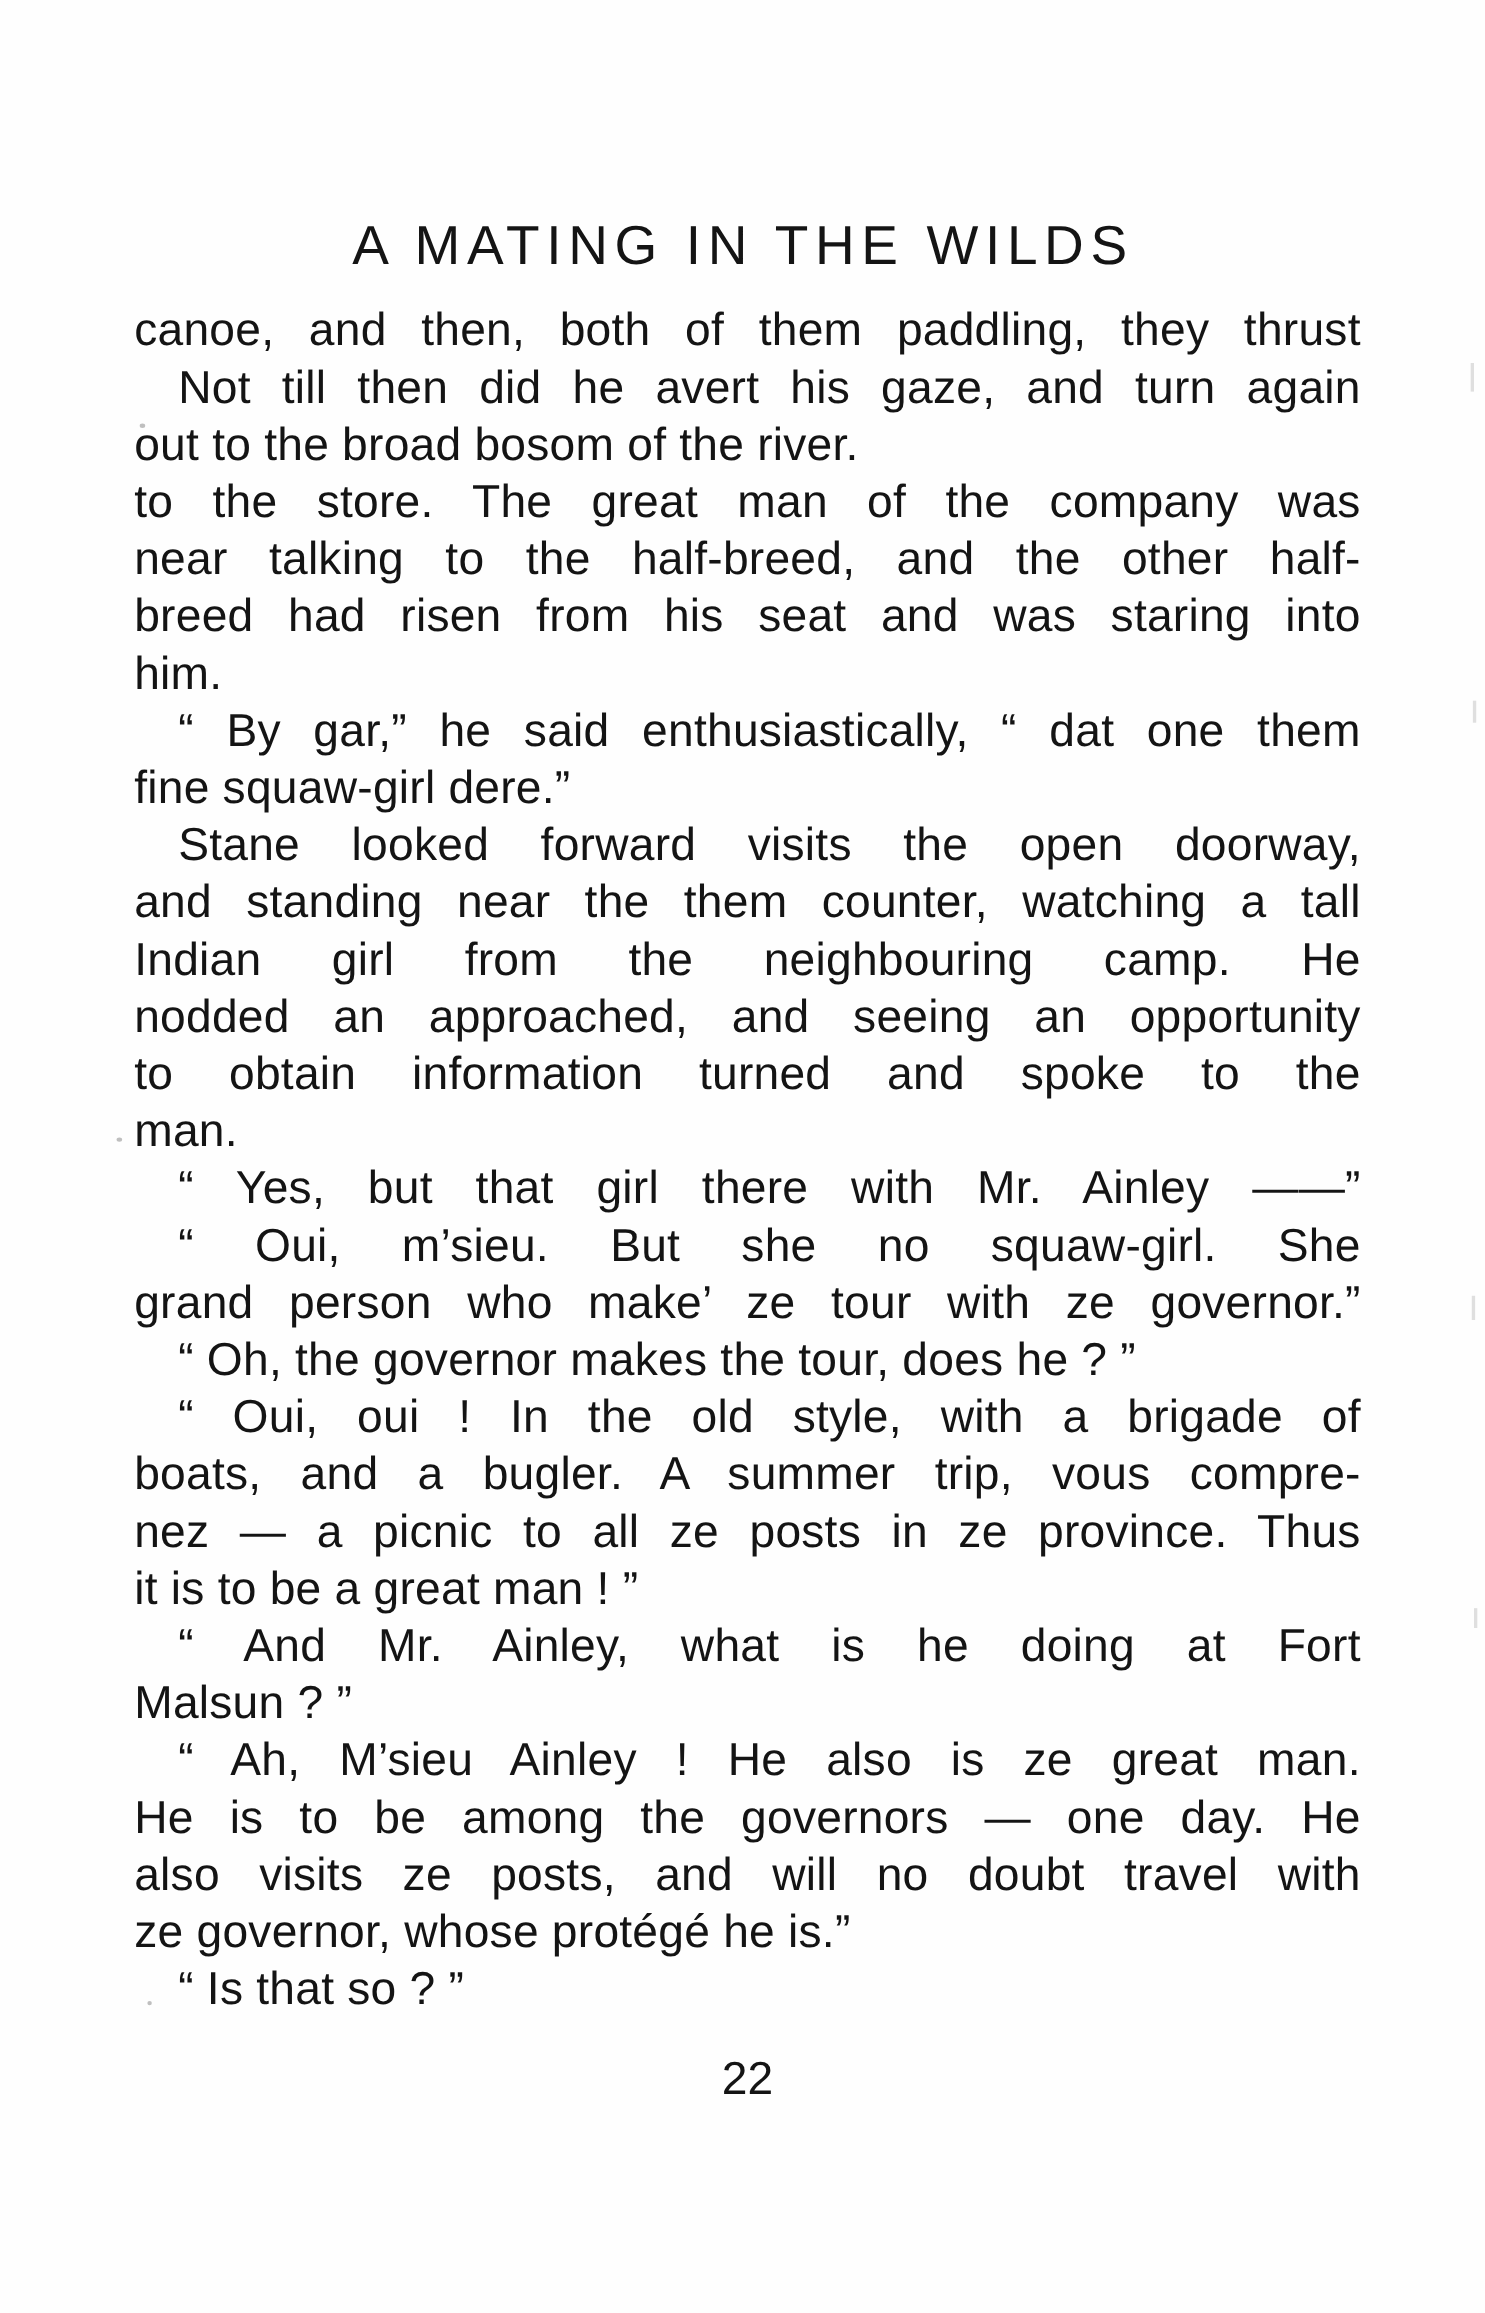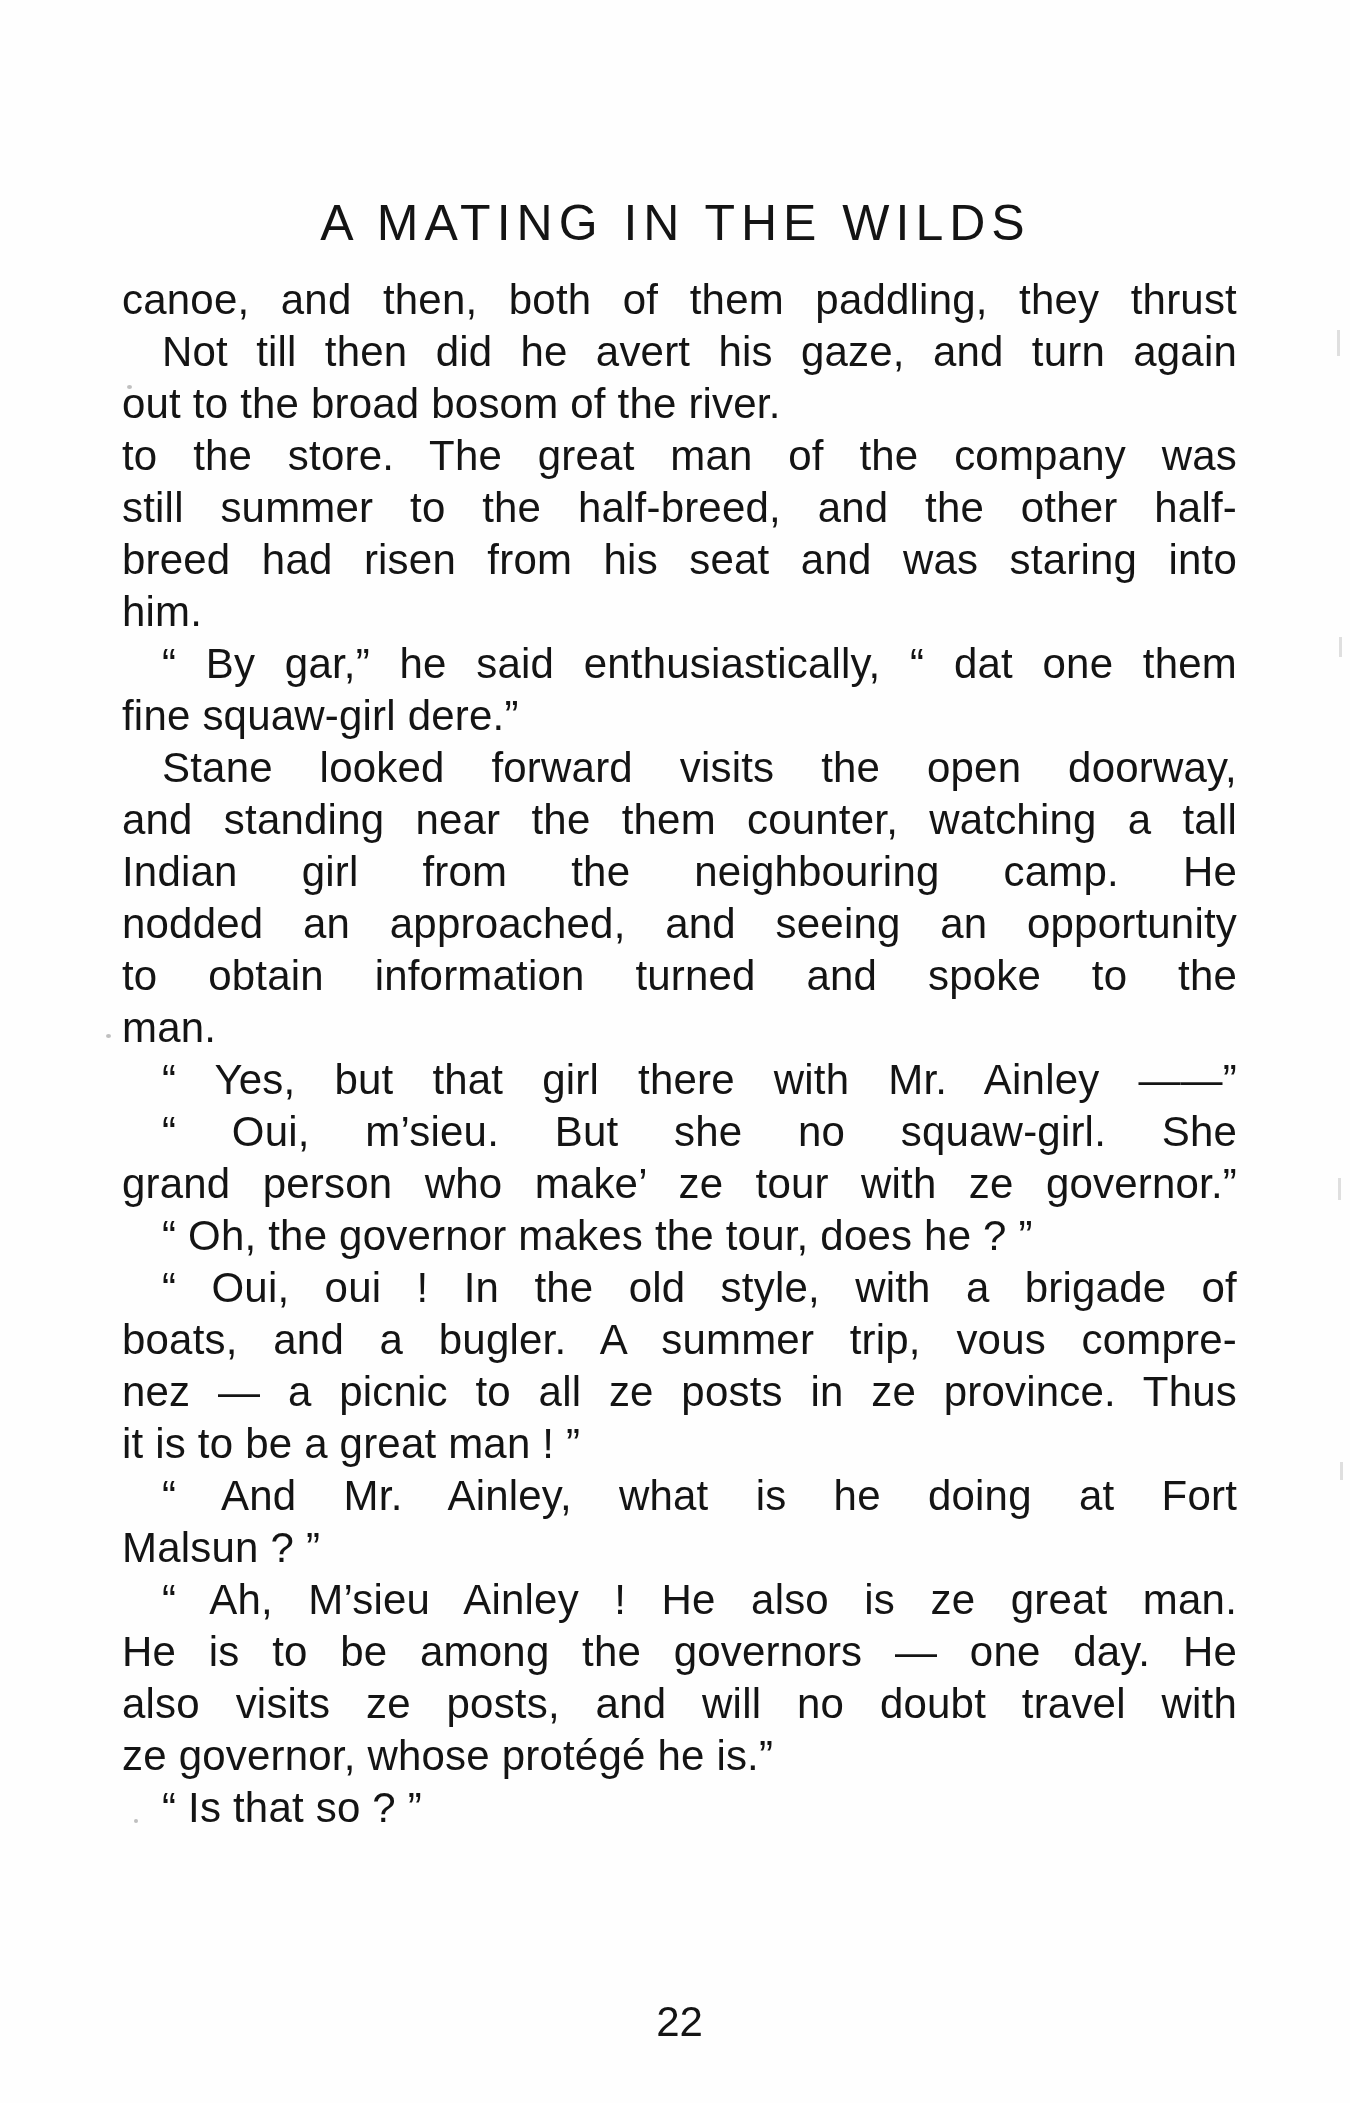--- a/index.html
+++ b/index.html
@@ -44,21 +44,21 @@
   }
   .line.last {
     text-align: left;
     text-align-last: auto;
   }
   .line.indent {
     text-indent: 40px;
   }
   .page-number {
     position: absolute;
-    top: 1996px;
+    top: 1864px;
     left: 122px;
     width: 1115px;
     text-align: center;
     font-size: 42px;
     line-height: 52px;
   }
   
   .speck {
     position: absolute;
     background: #8a8a8a;
@@ -74,21 +74,21 @@
 </head>
 <body>
 
 <div class="page">
   <h1 class="heading">A MATING IN THE WILDS</h1>
   <div class="body">
       <div class="line">canoe, and then, both of them paddling, they thrust</div>
       <div class="line indent">Not till then did he avert his gaze, and turn again</div>
       <div class="line last">out to the broad bosom of the river.</div>
       <div class="line">to the store. The great man of the company was</div>
-      <div class="line">still summer to the half-breed, and the other half-</div>
+      <div class="line">near talking to the half-breed, and the other half-</div>
       <div class="line">breed had risen from his seat and was staring into</div>
       <div class="line last">him.</div>
       <div class="line indent">“ By gar,” he said enthusiastically, “ dat one them</div>
       <div class="line last">fine squaw-girl dere.”</div>
       <div class="line indent">Stane looked forward visits the open doorway,</div>
       <div class="line">and standing near the them counter, watching a tall</div>
       <div class="line">Indian girl from the neighbouring camp. He</div>
       <div class="line">nodded an approached, and seeing an opportunity</div>
       <div class="line">to obtain information turned and spoke to the</div>
       <div class="line last">man.</div>

